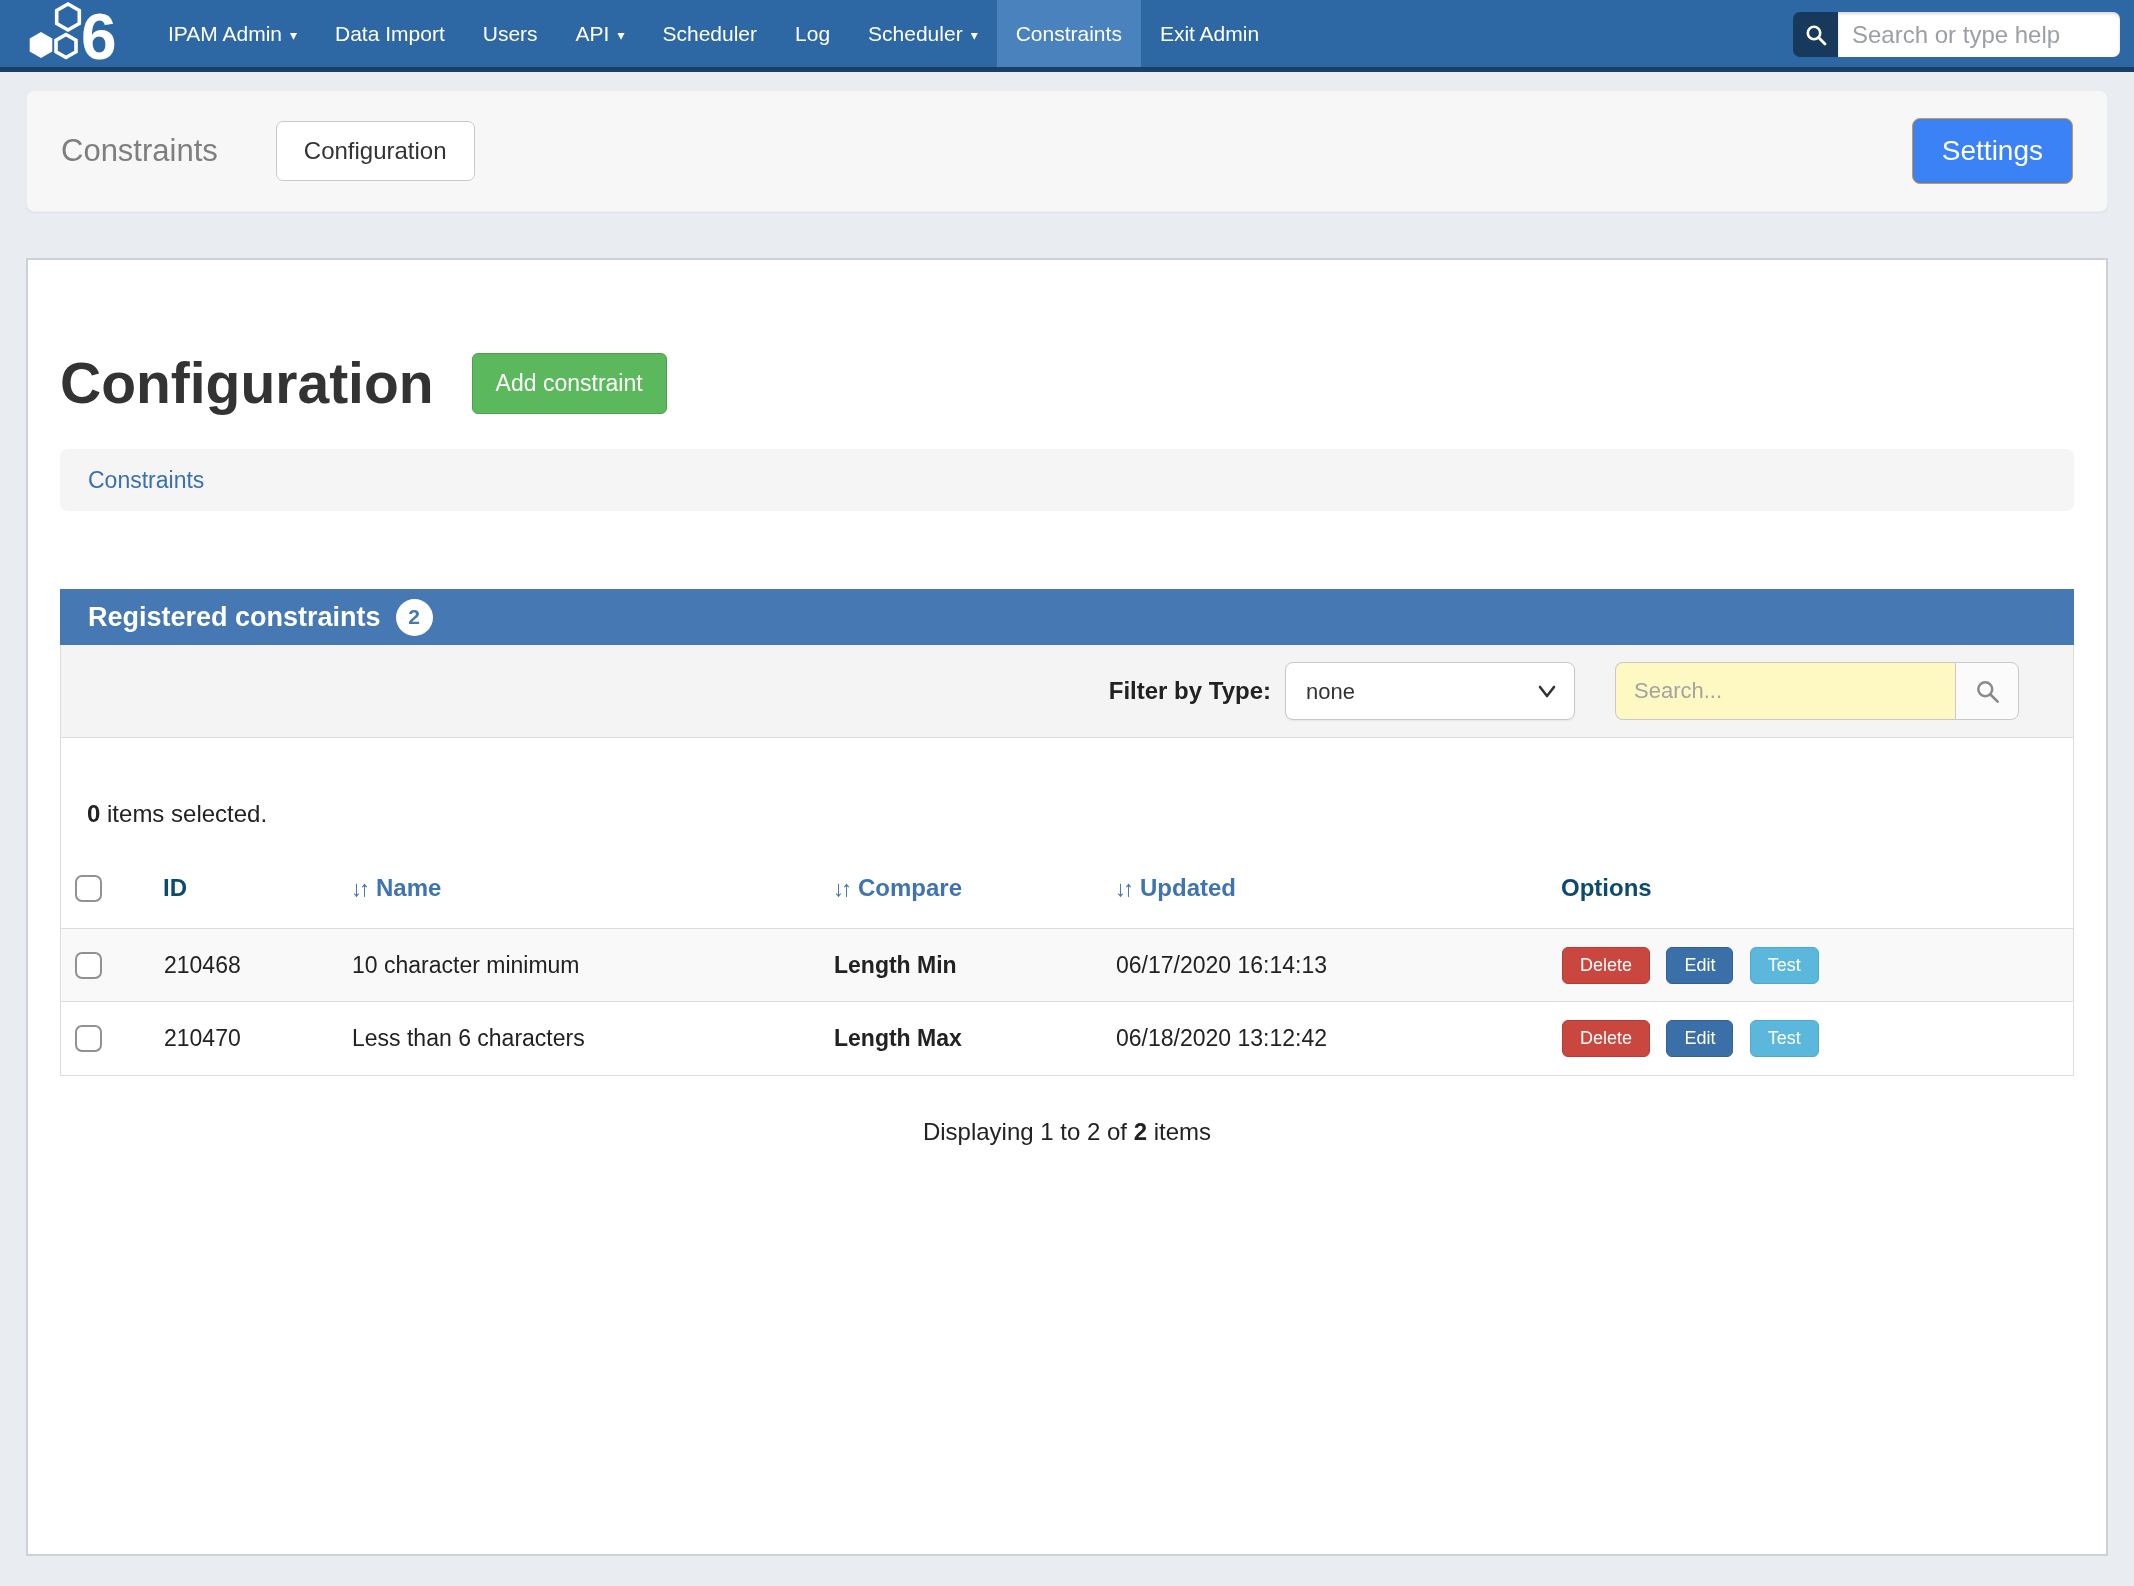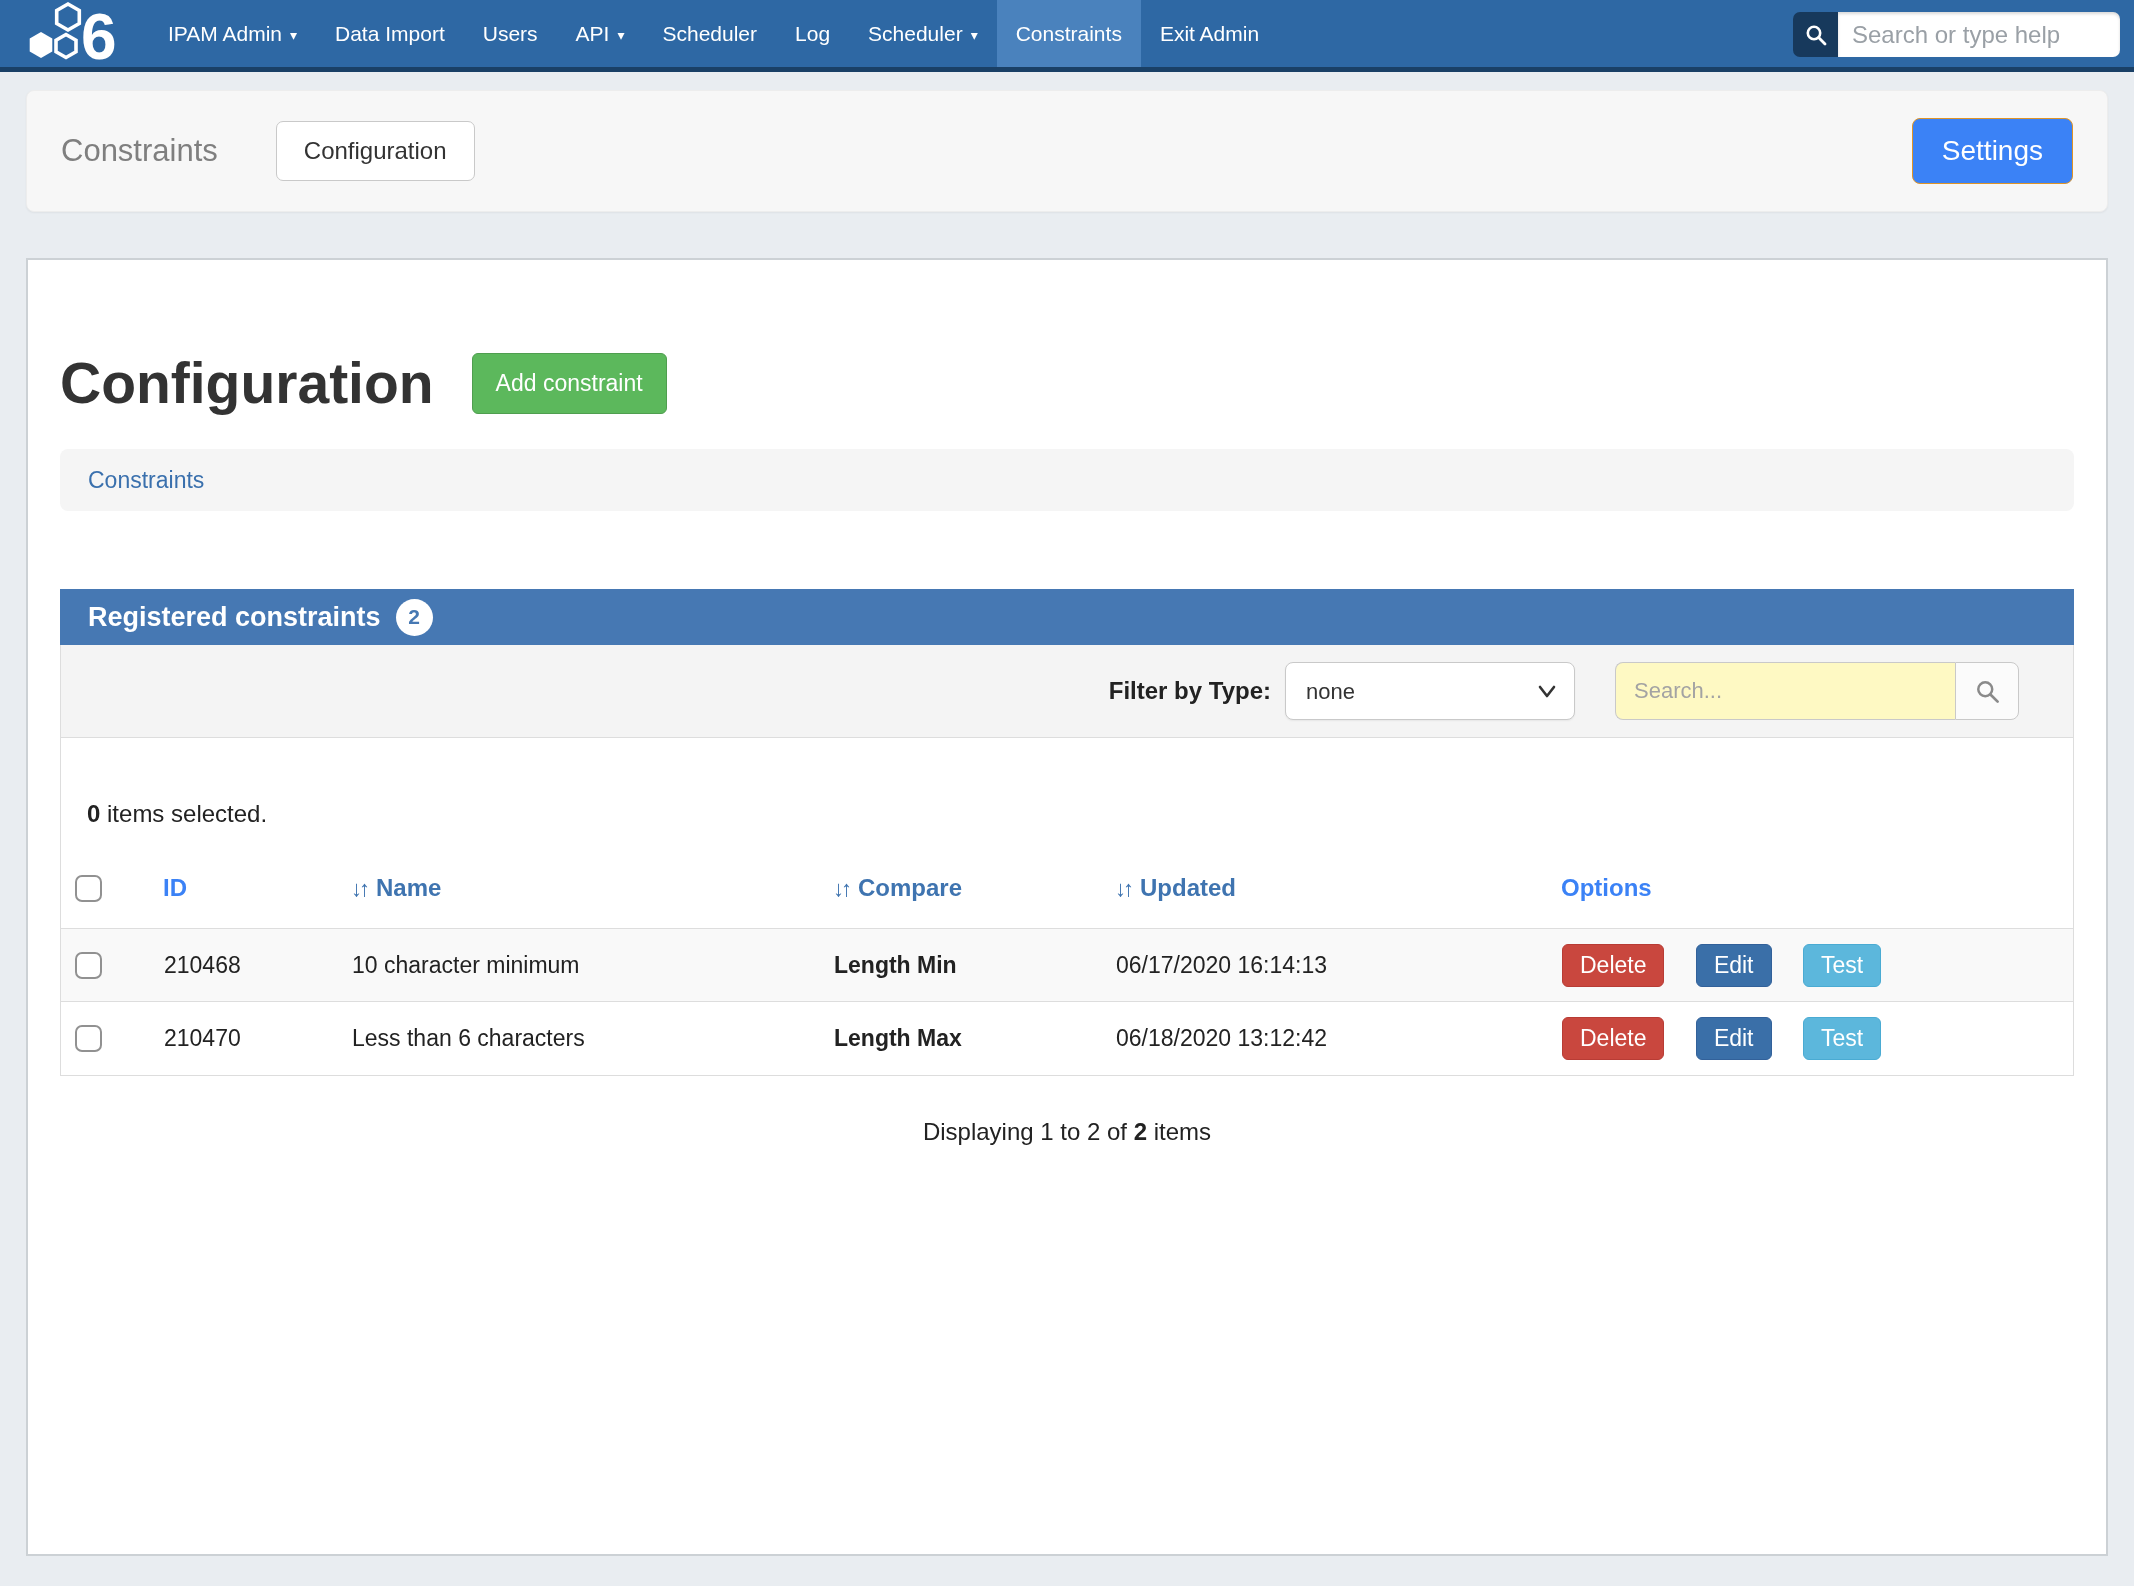--- a/index.html
+++ b/index.html
@@ -114,38 +114,38 @@
   .items-selected { padding:62px 26px 0; font-size:24px; color:#222; }
   .items-selected .num { font-weight:bold; }
 
   table.constraints { width:100%; border-collapse:collapse; margin-top:0; }
   col.c-check   { width:102px; }
   col.c-id      { width:188px; }
   col.c-name    { width:482px; }
   col.c-compare { width:282px; }
   col.c-updated { width:446px; }
   thead th { text-align:left; padding:46px 0 26px; font-size:24px; vertical-align:middle; }
-  th.plain { color:#3b82f6; font-weight:bold; }
+  th.plain { color:#0c4a6e; font-weight:bold; }
   th.sortable { color:#3f74b0; font-weight:bold; cursor:pointer; }
   .sort-icon { letter-spacing:-3px; margin-right:9px; font-size:22px; }
   th.check-col, td.check-col { padding-left:14px; }
   tbody tr { border-top:1px solid #ddd; }
   tbody tr:first-child { background:#f9f9f9; }
   tbody td { height:73px; vertical-align:middle; font-size:23px; color:#222; }
   td.bold { font-weight:bold; }
 
   input[type="checkbox"] {
     appearance:none; -webkit-appearance:none; width:27px; height:27px;
     border:2px solid #919191; border-radius:7px; background:#fff; margin:0;
     cursor:pointer; display:block;
   }
 
   .btn {
-    border-radius:6px; color:#fff; font-size:23px; padding:7px 17px;
-    border:1px solid transparent; margin-right:25px; font-family:inherit; cursor:pointer;
+    border-radius:6px; color:#fff; font-size:18px; padding:7px 17px;
+    border:1px solid transparent; margin-right:10px; font-family:inherit; cursor:pointer;
   }
   .btn-delete { background:#c9473e; border-color:#b83c35; }
   .btn-edit   { background:#3a6fa8; border-color:#32619a; }
   .btn-test   { background:#5cb7dc; border-color:#4aabd3; }
 
   .table-footer { text-align:center; padding:42px 0 0; font-size:24px; color:#222; }
   .table-footer .num { font-weight:bold; }
 </style>
 </head>
 <body>

